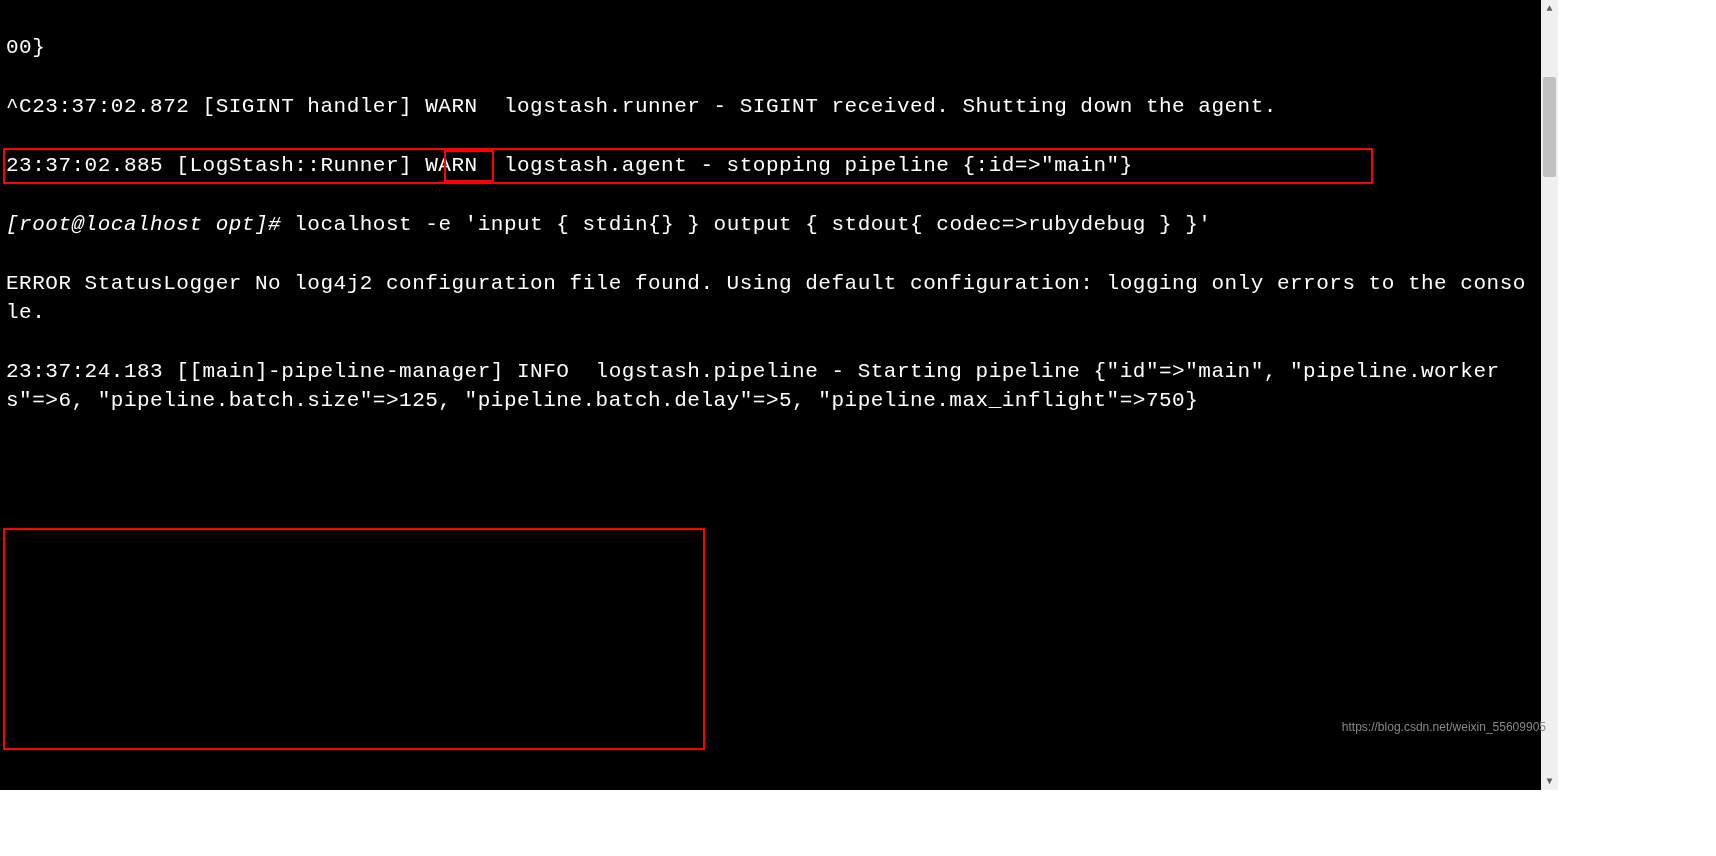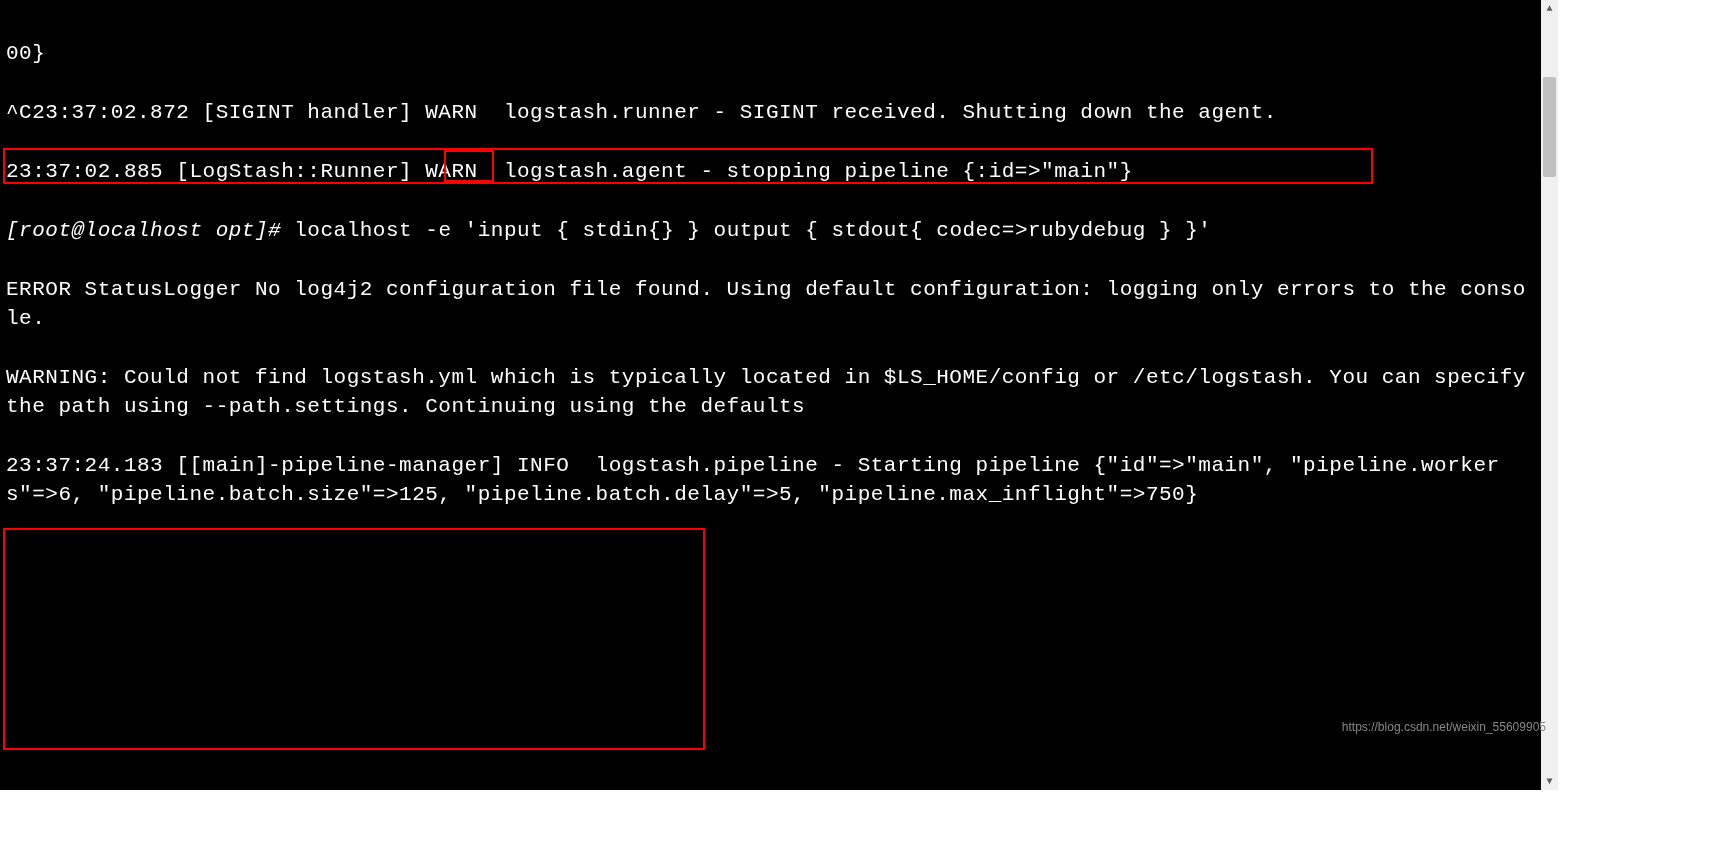--- a/index.html
+++ b/index.html
@@ -15,21 +15,21 @@
       width: 1716px;
       height: 856px;
       position: relative;
       overflow: hidden;
     }
     .terminal {
       background: #000;
       color: #fff;
       width: 1541px;
       height: 790px;
-      padding: 10px 6px;
+      padding: 4px 6px;
       position: relative;
       overflow: hidden;
       white-space: pre-wrap;
       word-wrap: break-word;
       letter-spacing: 0.5px;
     }
     .line {
       white-space: pre-wrap;
       word-break: break-all;
     }
@@ -121,21 +121,20 @@
 <body>
 
 <div class="container">
 
 <div class="terminal">
 <div class="line">00}</div>
 <div class="line">^C23:37:02.872 [SIGINT handler] WARN  logstash.runner - SIGINT received. Shutting down the agent.</div>
 <div class="line">23:37:02.885 [LogStash::Runner] WARN  logstash.agent - stopping pipeline {:id=&gt;"main"}</div>
 <div class="line"><span class="prompt">[root@localhost opt]# </span><span>localhost </span><span>-e</span><span> 'input { stdin{} } output { stdout{ codec=&gt;rubydebug } }'</span></div>
 <div class="line">ERROR StatusLogger No log4j2 configuration file found. Using default configuration: logging only errors to the console.</div>
-<div class="line">WARNING: Could not find logstash.yml which is typically located in $LS_HOME/config or /etc/logstash. You can specify the path using --path.settings. Continuing using the defaults</div>
 <div class="line">23:37:24.183 [[main]-pipeline-manager] INFO  logstash.pipeline - Starting pipeline {"id"=&gt;"main", "pipeline.workers"=&gt;6, "pipeline.batch.size"=&gt;125, "pipeline.batch.delay"=&gt;5, "pipeline.max_inflight"=&gt;750}</div>
 
 
 
 
 
 
 
 
 

